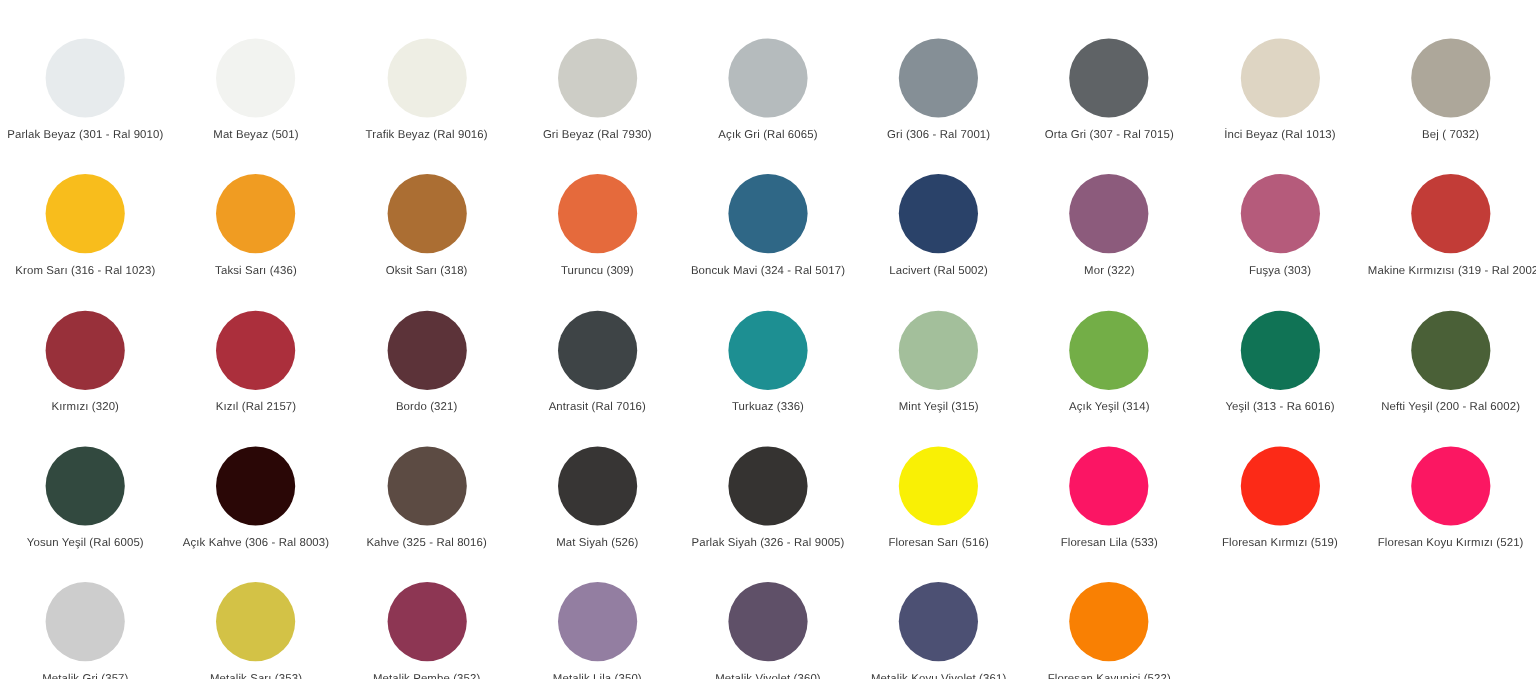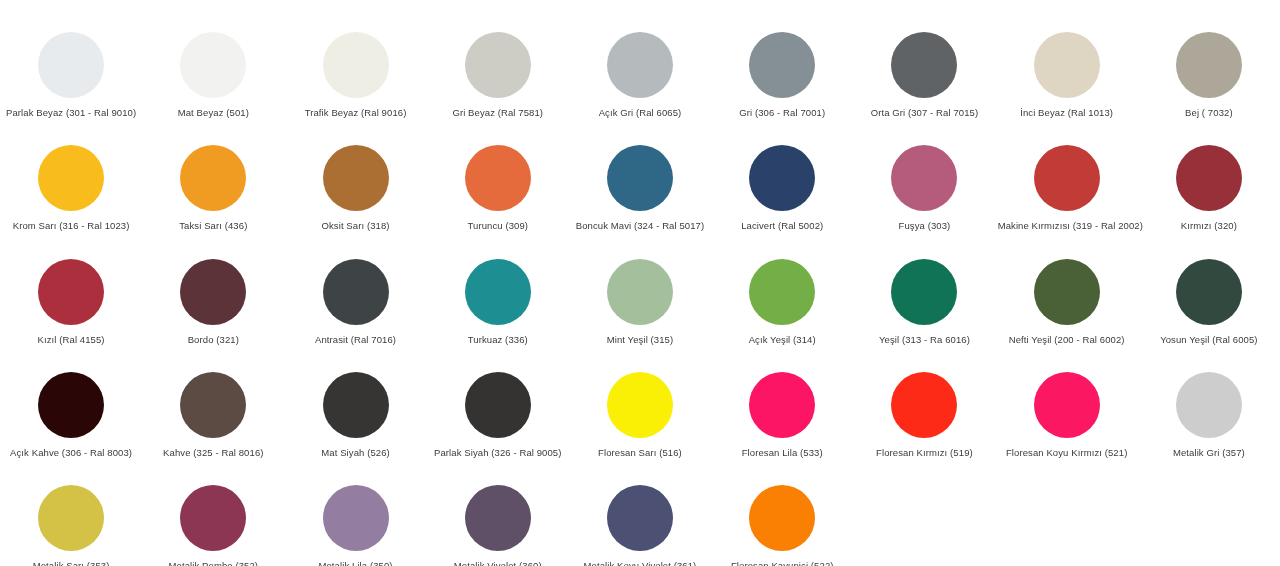--- a/index.html
+++ b/index.html
@@ -69,21 +69,21 @@
     <div class="swatch-cell">
       <div class="swatch-disc" style="background: rgb(242, 243, 240);"></div>
       <div class="swatch-label">Mat Beyaz (501)</div>
     </div>
     <div class="swatch-cell">
       <div class="swatch-disc" style="background: rgb(238, 238, 228);"></div>
       <div class="swatch-label">Trafik Beyaz (Ral 9016)</div>
     </div>
     <div class="swatch-cell">
       <div class="swatch-disc" style="background: rgb(205, 205, 198);"></div>
-      <div class="swatch-label">Gri Beyaz (Ral 7581)</div>
+      <div class="swatch-label">Gri Beyaz (Ral 7930)</div>
     </div>
     <div class="swatch-cell">
       <div class="swatch-disc" style="background: rgb(181, 187, 189);"></div>
       <div class="swatch-label">Açık Gri (Ral 6065)</div>
     </div>
     <div class="swatch-cell">
       <div class="swatch-disc" style="background: rgb(133, 143, 150);"></div>
       <div class="swatch-label">Gri (306 - Ral 7001)</div>
     </div>
     <div class="swatch-cell">
@@ -116,34 +116,38 @@
     </div>
     <div class="swatch-cell">
       <div class="swatch-disc" style="background: rgb(47, 103, 134);"></div>
       <div class="swatch-label">Boncuk Mavi (324 - Ral 5017)</div>
     </div>
     <div class="swatch-cell">
       <div class="swatch-disc" style="background: rgb(42, 66, 105);"></div>
       <div class="swatch-label">Lacivert (Ral 5002)</div>
     </div>
     <div class="swatch-cell">
+      <div class="swatch-disc" style="background: rgb(140, 91, 124);"></div>
+      <div class="swatch-label">Mor (322)</div>
+    </div>
+    <div class="swatch-cell">
       <div class="swatch-disc" style="background: rgb(181, 91, 123);"></div>
       <div class="swatch-label">Fuşya (303)</div>
     </div>
     <div class="swatch-cell">
       <div class="swatch-disc" style="background: rgb(194, 60, 55);"></div>
       <div class="swatch-label">Makine Kırmızısı (319 - Ral 2002)</div>
     </div>
     <div class="swatch-cell">
       <div class="swatch-disc" style="background: rgb(152, 48, 58);"></div>
       <div class="swatch-label">Kırmızı (320)</div>
     </div>
     <div class="swatch-cell">
       <div class="swatch-disc" style="background: rgb(171, 47, 60);"></div>
-      <div class="swatch-label">Kızıl (Ral 4155)</div>
+      <div class="swatch-label">Kızıl (Ral 2157)</div>
     </div>
     <div class="swatch-cell">
       <div class="swatch-disc" style="background: rgb(92, 51, 57);"></div>
       <div class="swatch-label">Bordo (321)</div>
     </div>
     <div class="swatch-cell">
       <div class="swatch-disc" style="background: rgb(62, 68, 70);"></div>
       <div class="swatch-label">Antrasit (Ral 7016)</div>
     </div>
     <div class="swatch-cell">

